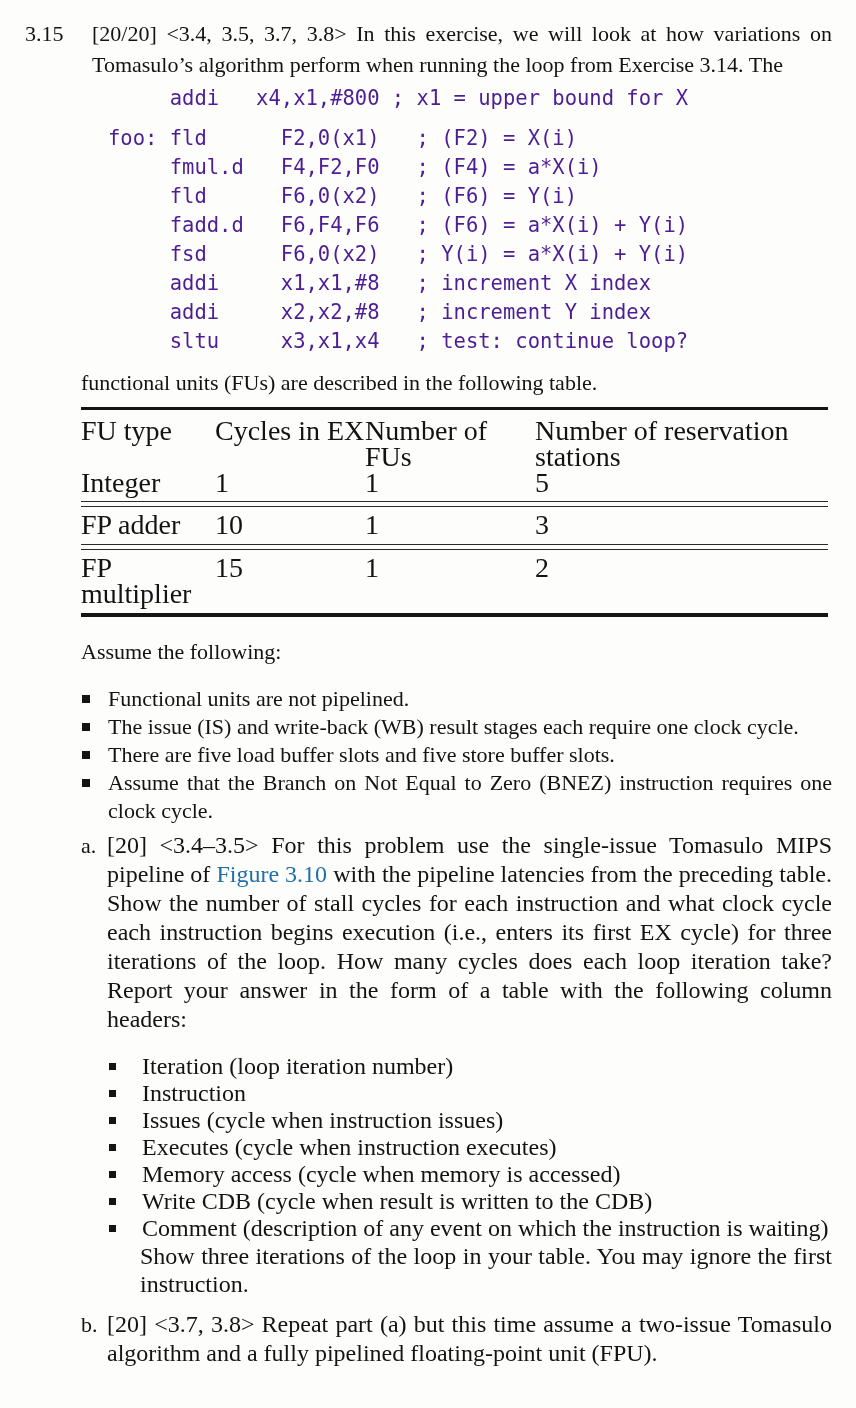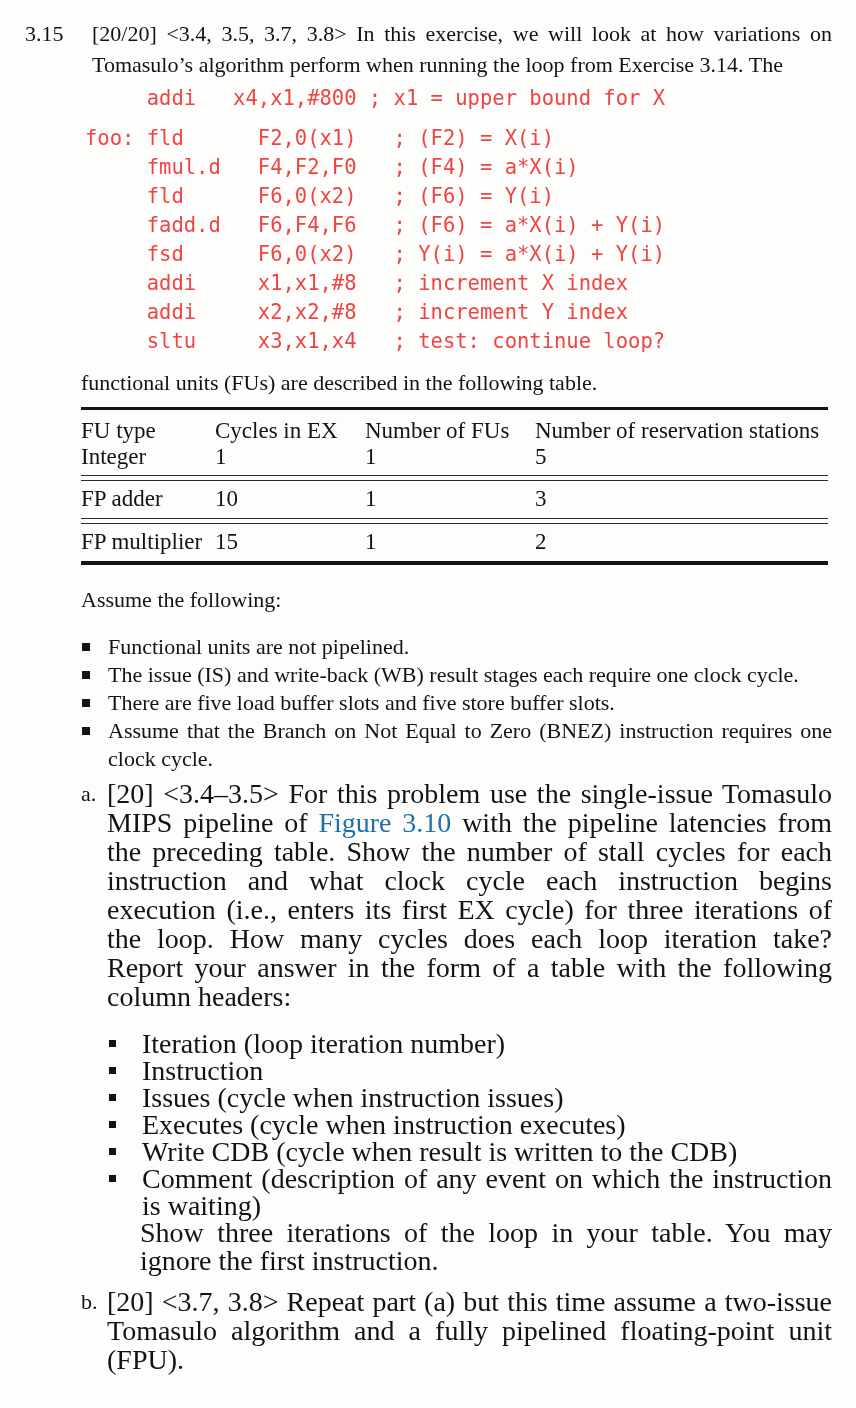--- a/index.html
+++ b/index.html
@@ -13,44 +13,44 @@
   .prob{display:flex;}
   .pnum{width:56px;flex:0 0 56px;font-size:22px;line-height:31px;}
   .content{width:751px;flex:0 0 751px;font-size:22px;}
   .just{text-align:justify;}
   p{margin:0;}
 
   .intro{padding-left:11px;line-height:31px;}
 
   .code{margin-top:4px;padding-left:4px;
         font-family:"DejaVu Sans Mono", monospace;
-        font-size:20.5px;line-height:29px;color:#ef4444;}
+        font-size:20.5px;line-height:29px;color:#4c1d95;margin-left:23px;}
   .code-line{white-space:pre;}
   .code-line.first{margin-bottom:11px;}
 
   .para{line-height:29px;margin-top:12px;}
 
   .fu-table{margin-top:10px;width:747px;border-top:3px solid #151515;border-bottom:4px solid #151515;}
   .t-row{display:grid;grid-template-columns:134px 150px 170px 1fr;column-gap:0;}
-  .t-row > div{font-size:23px;line-height:26px;}
+  .t-row > div{font-size:28px;line-height:26px;}
   .t-head{padding-top:8px;}
   .t-sub{padding-bottom:5px;}
   .t-mid{padding-top:5px;padding-bottom:6px;}
   .rule{height:4px;border-top:1.5px solid #2a2a2a;border-bottom:1.5px solid #2a2a2a;}
 
   .assume-title{margin-top:20px;line-height:29px;}
 
   .blist{margin-top:19px;}
   .bitem{display:flex;line-height:28px;}
   .sq{flex:0 0 8px;width:8px;height:8px;background:#141414;margin:10px 18px 0 1px;}
   .btext{flex:1;}
 
   .part{display:flex;margin-top:6px;}
   .pmark{flex:0 0 26px;width:26px;font-size:22px;line-height:29px;}
-  .pbody{flex:1;font-size:28px;line-height:29px;}
+  .pbody{flex:1;font-size:24px;line-height:29px;}
 
   .sub .bitem{line-height:27px;}
   .sub .sq{flex:0 0 7px;width:7px;height:7px;margin:10px 26px 0 2px;}
 
   .closing{margin-left:33px;line-height:28px;}
 
   .partb{margin-top:12px;}
 
   .link{color:#1f6fa8;cursor:pointer;}
 </style>
@@ -144,20 +144,24 @@
             <div class="bitem">
               <span class="sq"></span>
               <div class="btext just">Issues (cycle when instruction issues)</div>
             </div>
             <div class="bitem">
               <span class="sq"></span>
               <div class="btext just">Executes (cycle when instruction executes)</div>
             </div>
             <div class="bitem">
               <span class="sq"></span>
+              <div class="btext just">Memory access (cycle when memory is accessed)</div>
+            </div>
+            <div class="bitem">
+              <span class="sq"></span>
               <div class="btext just">Write CDB (cycle when result is written to the CDB)</div>
             </div>
             <div class="bitem">
               <span class="sq"></span>
               <div class="btext just">Comment (description of any event on which the instruction is waiting)</div>
             </div>
           </div>
           <p class="closing just">Show three iterations of the loop in your table. You may ignore the first instruction.</p>
         </div>
       </div>

